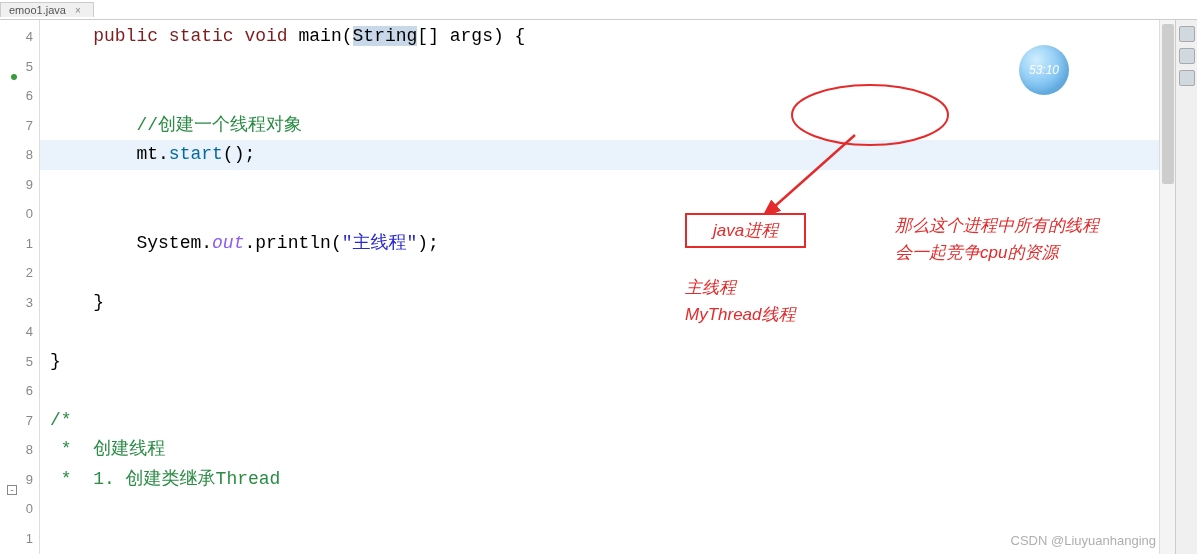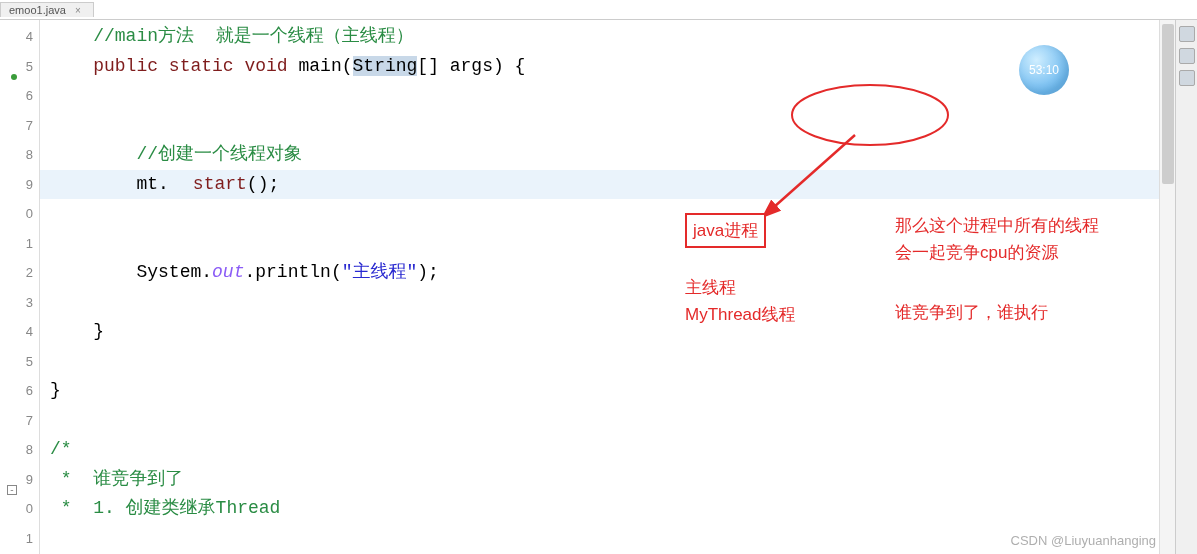--- a/index.html
+++ b/index.html
@@ -81,32 +81,33 @@
     .hl-line {
       background: #eaf3fb;
       margin-left: -10px;
       padding-left: 10px;
       width: calc(100% + 10px);
     }
     .kw { color: #7f1d1d; font-weight: normal; }
     .kw2 { color: #8b0050; font-weight: bold; }
     .comment { color: #2a8c44; }
     .str-lit { color: #2828d0; }
-    .method { color: #7f1d1d; margin-left: 24px; }
+    .method { color: #0369a1; }
     .field-italic { color: #8b5cf6; font-style: italic; }
     .sel-bg { background: #c8d8e8; }
     .punct { color: #000; }
 
     .annotation-layer {
       position: absolute;
       top: 0;
       left: 0;
       right: 0;
       bottom: 0;
       pointer-events: none;
+      font-style: italic;
     }
     .clock-badge {
       position: absolute;
       top: 25px;
       right: 90px;
       width: 50px;
       height: 50px;
       border-radius: 50%;
       background: radial-gradient(circle at 35% 30%, #cfeeff, #6bb8ef 70%);
       display: flex;
@@ -116,21 +117,21 @@
       font-size: 12px;
       font-family: Arial, sans-serif;
       box-shadow: inset -4px -4px 8px rgba(0,0,0,0.1);
     }
     .red-box {
       position: absolute;
       border: 2px solid #e42a2a;
       color: #e42a2a;
       font-family: "Microsoft YaHei", sans-serif;
       font-size: 17px;
-      padding: 4px 6px;
+      padding: 4px 26px;
       background: #fff;
     }
     .red-text {
       position: absolute;
       color: #e42a2a;
       font-family: "Microsoft YaHei", sans-serif;
       font-size: 17px;
       line-height: 26px;
     }
     .watermark {
@@ -214,21 +215,20 @@
     <div class="gutter-line"><span>6</span></div>
     <div class="gutter-line"><span>7</span></div>
     <div class="gutter-line"><span>8</span></div>
     <div class="gutter-line"><span class="gutter-marker"><span class="fold-minus">-</span></span><span>9</span></div>
     <div class="gutter-line"><span>0</span></div>
     <div class="gutter-line"><span>1</span></div>
   </div>
 
   <div class="editor">
 
-    <div class="code-line">    <span class="comment">//main方法  就是一个线程（主线程）</span></div>
 
     <div class="code-line">    <span class="kw">public</span> <span class="kw">static</span> <span class="kw">void</span> <span>main</span><span class="punct">(</span><span class="sel-bg">String</span><span>[]</span><span> args</span><span class="punct">)</span><span class="punct"> {</span></div>
 
     <div class="code-line"></div>
 
     <div class="code-line"></div>
 
     <div class="code-line">        <span class="comment">//创建一个线程对象</span></div>
 
 
@@ -245,21 +245,21 @@
     <div class="code-line"><span>    }</span></div>
 
     <div class="code-line"></div>
 
     <div class="code-line"><span>}</span></div>
 
     <div class="code-line"></div>
 
     <div class="code-line"><span class="comment">/*</span></div>
 
-    <div class="code-line"><span class="comment"> *  谁竞争到了</span></div>
+    <div class="code-line"><span class="comment"> *  创建线程</span></div>
 
     <div class="code-line"><span class="comment"> *  1. 创建类继承Thread</span></div>
 
     <div class="code-line"></div>
 
     <div class="annotation-layer">
       <div class="clock-badge">
           <span>53:10</span>
         </div>
 
@@ -275,21 +275,20 @@
         </defs>
         <line x1="110" y1="5" x2="20" y2="85" stroke="#e42a2a" stroke-width="2.5" marker-end="url(#ah)"></line>
       </svg>
 
       <div class="red-box" style="top:193px;left:645px"><span>java进程</span></div>
       <div class="red-text" style="top:255px;left:645px"><span>主线程</span></div>
       <div class="red-text" style="top:282px;left:645px"><span>MyThread线程</span></div>
 
       <div class="red-text" style="top:193px;left:855px"><span>那么这个进程中所有的线程</span></div>
       <div class="red-text" style="top:220px;left:855px"><span>会一起竞争cpu的资源</span></div>
-      <div class="red-text" style="top:280px;left:855px"><span>谁竞争到了，谁执行</span></div>
     </div>
   </div>
 
   <div class="scrollbar-track">
     <div class="scrollbar-thumb"></div>
   </div>
 
   <div class="right-sidebar">
     <div class="side-icon"></div>
     <div class="side-icon"></div>

